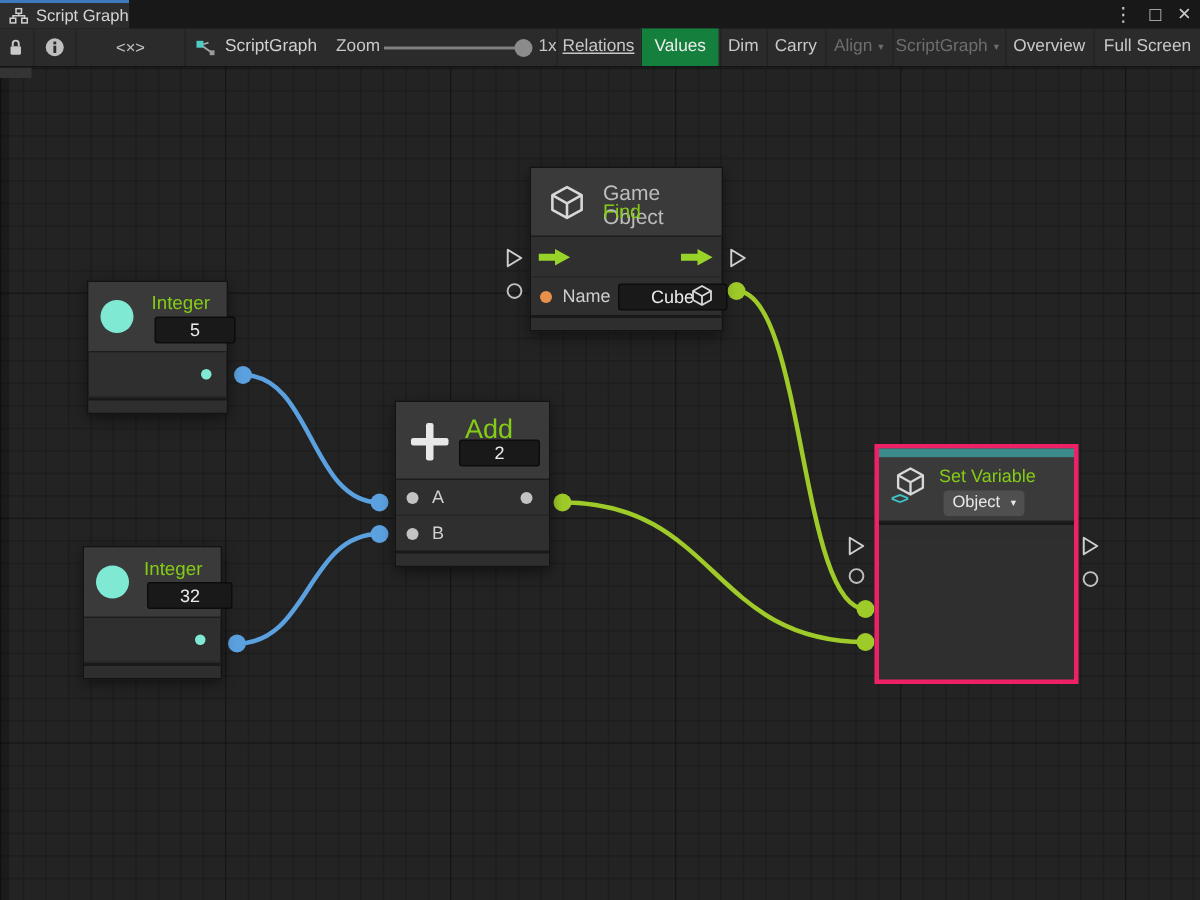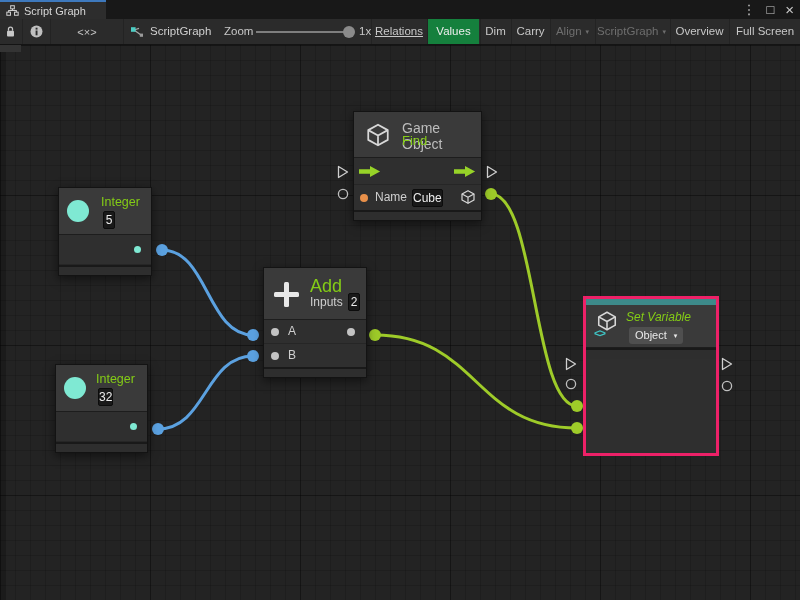--- a/index.html
+++ b/index.html
@@ -1,21 +1,21 @@
 <!DOCTYPE html>
 <html><head>
 <meta charset="utf-8">
 <style>
   html,body{margin:0;padding:0;background:#111;}
   .app{position:relative;width:800px;height:600px;overflow:hidden;
        font-family:"Liberation Sans",sans-serif;background:#181818;
        -webkit-font-smoothing:antialiased;}
   
   .titlebar{position:absolute;top:0;left:0;right:0;height:19px;background:#181818;}
-  .tab{position:absolute;left:0;top:0;width:106px;height:19px;background:#2d2d2d;
+  .tab{position:absolute;left:0;top:0;width:86px;height:19px;background:#2d2d2d;
        border-top:2px solid #3e79bd;box-sizing:border-box;display:flex;align-items:center;
        gap:5px;padding-left:6px;font-size:11px;color:#d6d6d6;}
   .win-icons{position:absolute;right:6px;top:0;height:19px;display:flex;align-items:center;
        gap:11px;color:#c9c9c9;font-size:13px;line-height:19px;}
   .win-icons span{cursor:default;}
   
   .toolbar{position:absolute;top:19px;left:0;right:0;height:26px;background:#2b2b2b;
        border-bottom:1px solid #141414;box-sizing:border-box;font-size:11.5px;color:#c8c8c8;}
   .tbtn{position:absolute;top:0;height:25px;line-height:25px;text-align:center;
        border-left:1px solid #232323;box-sizing:border-box;}
@@ -39,21 +39,21 @@
   .corner-tab{position:absolute;left:0;top:0;width:21px;height:7px;background:#343434;}
   .left-strip{position:absolute;left:0;top:0;bottom:0;width:6px;background:rgba(0,0,0,.22);}
   .wires{position:absolute;left:0;top:0;width:800px;height:555px;pointer-events:none;}
   
   .node{position:absolute;background:#2f2f2f;border:1px solid #131313;
         box-shadow:0 3px 9px rgba(0,0,0,.5);box-sizing:border-box;color:#d8d8d8;}
   .hdr{position:relative;background:#3a3a3a;border-bottom:1px solid #1d1d1d;}
   .row{position:relative;border-bottom:1px solid #262626;}
   .ftr{height:8px;background:#2e2e2e;border-top:2px solid #191919;}
   .field{position:absolute;background:#191919;border:1px solid #0c0c0c;border-radius:2px;
-         color:#ececec;font-size:12px;line-height:16px;padding:0 0;min-width:10px;text-align:center;}
+         color:#ececec;font-size:12px;line-height:16px;padding:0 21px;min-width:10px;text-align:center;}
   .dot{position:absolute;border-radius:50%;}
   .lbl{position:absolute;font-size:12px;color:#cfcfcf;}
   .node-title{position:absolute;font-size:13px;color:#84cc16;}
   .node-sub{position:absolute;font-size:14px;color:#bdbdbd;}
   .dd{position:absolute;background:#4f4f4f;border-radius:3px;color:#e9e9e9;font-size:11px;
       line-height:16px;padding:0 6px;}
   .gutter{position:absolute;}
   
   .sv{position:absolute;left:583px;top:251px;width:136px;height:160px;
       border:3px solid #ed2168;box-sizing:border-box;background:#2f2f2f;}
@@ -240,21 +240,21 @@
     <div class="sv">
       <div class="sv-accent"></div>
       <div class="sv-hdr">
         <svg width="22" height="22" viewBox="0 0 24 24" style="position:absolute;left:10px;top:5px;">
           <g stroke="#d8d8d8" stroke-width="1.7" fill="none" stroke-linejoin="round">
             <path d="M12 2.5 L21 7.5 V16.5 L12 21.5 L3 16.5 V7.5 Z"></path>
             <path d="M3 7.5 L12 12.5 L21 7.5 M12 12.5 V21.5"></path>
           </g>
         </svg>
         <span class="tealtag" style="left:8px;top:22px;font-size:11px;">&lt;&gt;</span>
-        <span class="node-title" style="left:40px;top:5px;font-size:12px;font-style:italic;">Set Variable</span>
+        <span class="node-title" style="left:40px;top:5px;font-size:12px;">Set Variable</span>
         <span class="dd" style="left:43px;top:22px;">
           <span>Object</span>
           <span class="caret">▾</span>
         </span>
       </div>
       <div class="sv-ftr"></div>
     </div>
 
     <svg class="gutter" style="left:337px;top:120px;" width="12" height="14" viewBox="0 0 12 14">
       <path d="M1.5 1.5 L10.5 7 L1.5 12.5 Z" stroke="#cfcfcf" stroke-width="1.3" fill="none" stroke-linejoin="round"></path>

